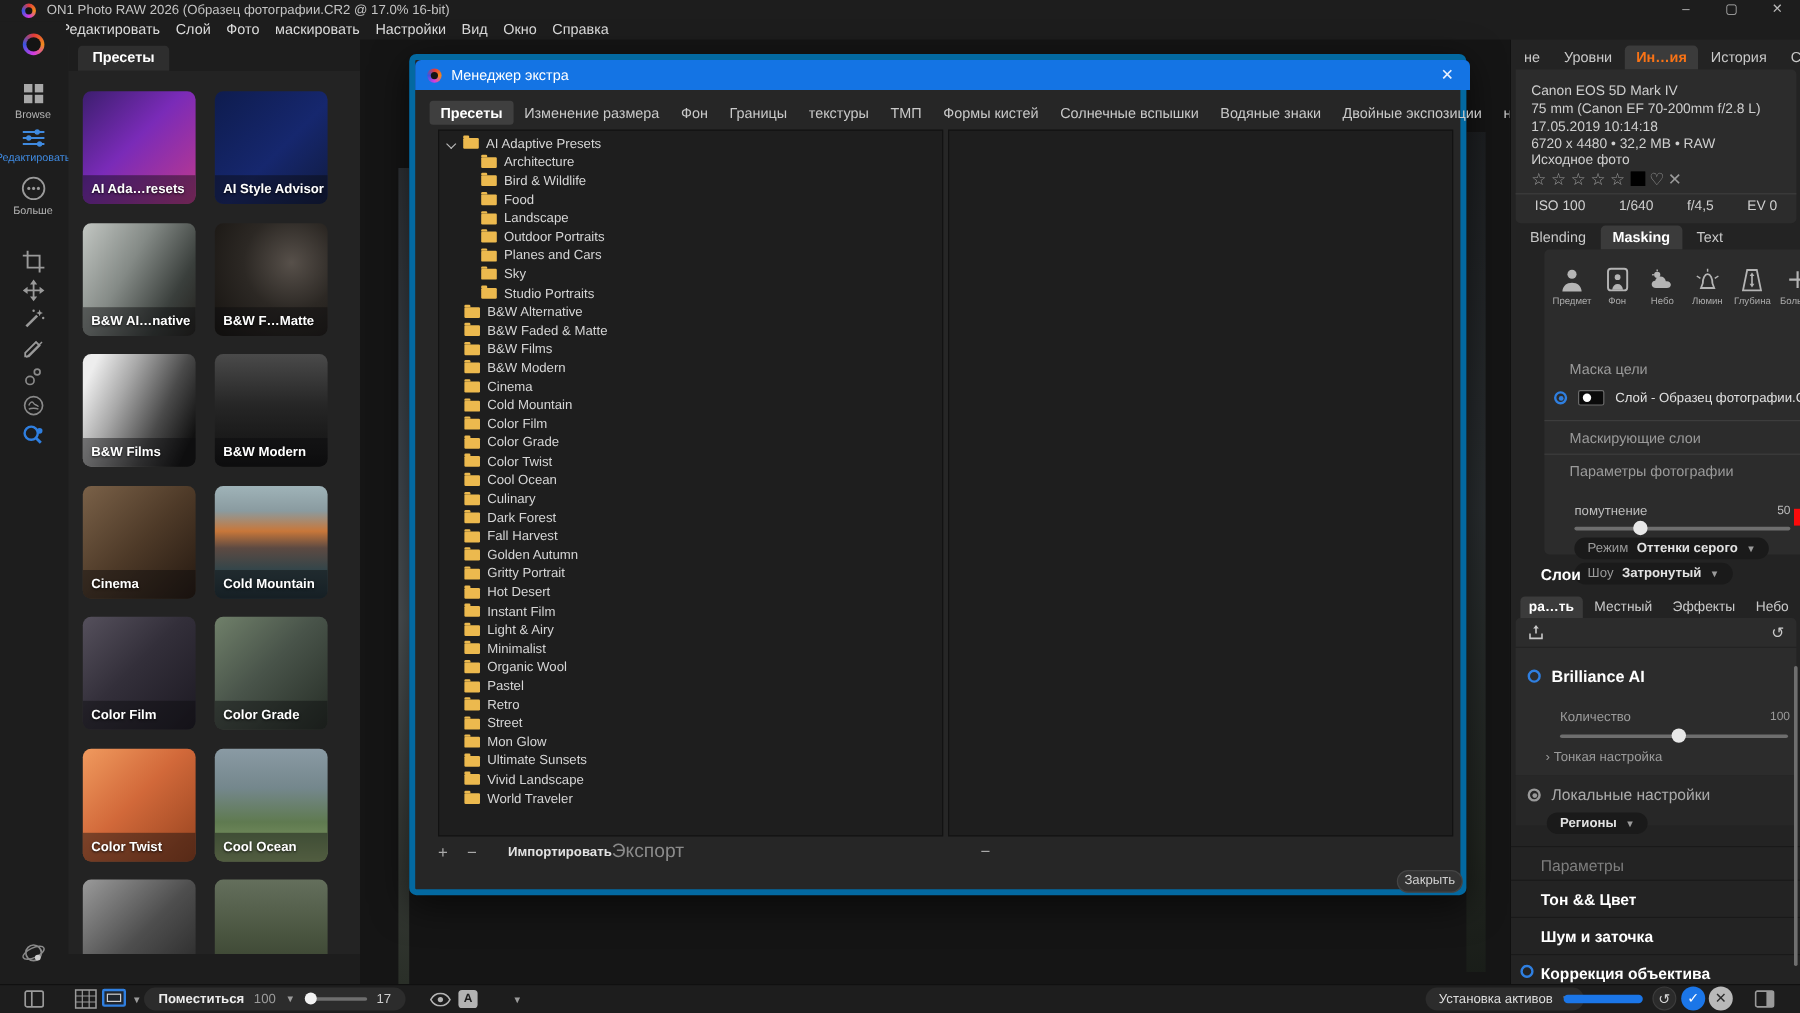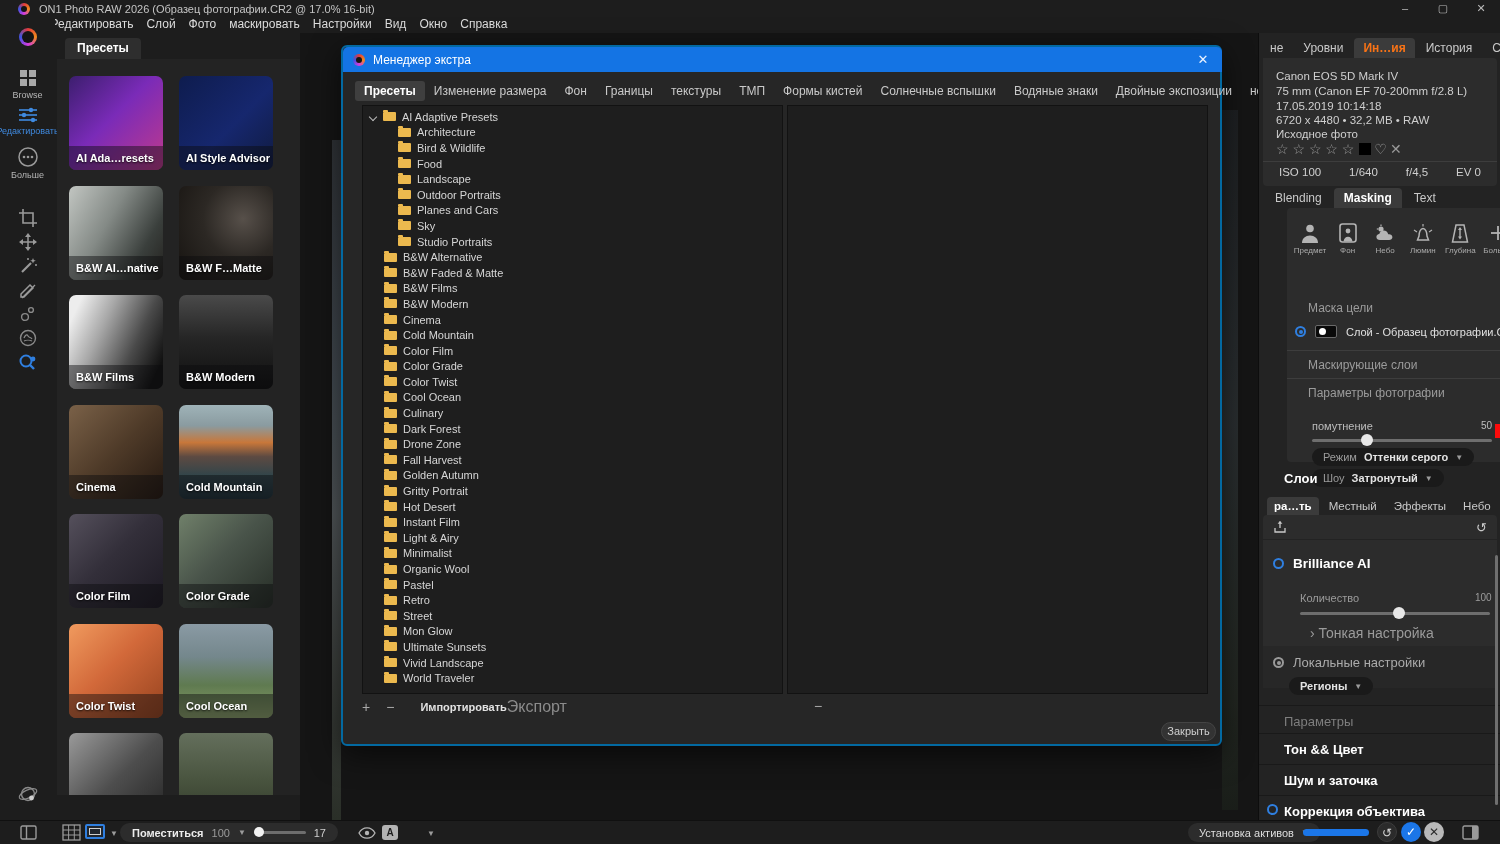--- a/index.html
+++ b/index.html
@@ -40,21 +40,21 @@
 
   
   #canvas { left:300px; top:33px; width:958px; height:787px; background:#151515; }
   #photo-sliver-left { left:332px; top:140px; width:9px; height:680px;
     background:linear-gradient(180deg,#3a3f45 0%,#55606a 35%,#6a7276 55%,#4a4f4a 80%,#333a30 100%); opacity:.7; }
   #photo-sliver-right { left:1222px; top:110px; width:16px; height:700px;
     background:linear-gradient(180deg,#24282c 0%,#3a4246 45%,#2c342a 85%,#1d241c 100%); opacity:.55; }
 
   
   #dialog { left:341px; top:45px; width:881px; height:701px; background:#262626;
-    border:2px solid #0369a1; border-radius:6px; box-shadow:0 8px 30px rgba(0,0,0,.6); }
+    border:5px solid #0369a1; border-radius:6px; box-shadow:0 8px 30px rgba(0,0,0,.6); }
   #dialog-titlebar { position:absolute; left:0; top:0; width:879px; height:25px; background:#1474e4;
     border-radius:5px 5px 0 0; display:flex; align-items:center; }
   #dialog-titlebar .on1-logo { margin-left:10px; }
   #dialog-title { margin-left:8px; font-size:12px; color:#fff; }
   #dialog-close { position:absolute; right:6px; top:0; width:26px; height:25px; text-align:center;
     line-height:25px; color:#eaf2ff; font-size:13px; }
   #dialog-tabs { position:absolute; left:12px; top:33px; width:852px; height:22px; display:flex;
     justify-content:space-between; align-items:center; font-size:12px; color:#c9c9c9; }
   #dialog-tabs .dtab { padding:3px 9px; border-radius:3px; white-space:nowrap; }
   #dialog-tabs .dtab.active { background:#3f3f3f; color:#fff; font-weight:bold; }
@@ -131,21 +131,21 @@
   #layers-tabs .itab { padding:3px 7px; border-radius:4px 4px 0 0; white-space:nowrap; }
   #layers-tabs .itab.active { background:#3b3b3b; color:#fff; font-weight:bold; }
   #layers-toolbar { left:4px; top:482px; width:234px; height:24px; background:#2c2c2c; border-radius:4px 4px 0 0;
     display:flex; align-items:center; justify-content:space-between; padding:0 10px; }
   #undo-icon { color:#c9c9c9; font-size:13px; }
   #brilliance-section { left:4px; top:507px; width:234px; height:106px; background:#2c2c2c; }
   #brilliance-row { position:absolute; left:10px; top:16px; display:flex; align-items:center; gap:9px; }
   #brilliance-title { font-size:13.5px; font-weight:bold; color:#fff; }
   #amount-label { position:absolute; left:37px; top:52px; font-size:11px; color:#9b9b9b; }
   #amount-value { position:absolute; left:212px; top:52px; font-size:10px; color:#9b9b9b; }
-  #fine-row { position:absolute; left:25px; top:85px; font-size:14px; color:#9b9b9b;margin-left:22px; }
+  #fine-row { position:absolute; left:25px; top:85px; font-size:11px; color:#9b9b9b; }
   #local-row { left:4px; top:613px; width:234px; height:42px; background:#272727;text-align:center; }
   #local-inner { position:absolute; left:10px; top:9px; display:flex; align-items:center; gap:9px;
     font-size:13px; color:#ababab; }
   #regions-pill { left:30px; top:644px; height:18px; }
   .rsection { left:0; width:242px; height:30px; border-top:1px solid #191919; }
   .rsection .rtitle { position:absolute; left:25px; top:8px; font-size:13px; font-weight:bold; color:#fff; white-space:nowrap;}
   .rsection .rtitle.dim { color:#7e7e7e; font-weight:normal; }
   #rp-scrollbar { left:236px; top:522px; width:3px; height:250px; background:#6f6f6f; border-radius:2px; }
 
   
@@ -485,24 +485,20 @@
             <div class="tree-row lvl1">
               <span class="folder-icon"></span>
               <span>Culinary</span>
             </div>
 
             <div class="tree-row lvl1">
               <span class="folder-icon"></span>
               <span>Dark Forest</span>
             </div>
 
-            <div class="tree-row lvl1">
-              <span class="folder-icon"></span>
-              <span>Drone Zone</span>
-            </div>
 
             <div class="tree-row lvl1">
               <span class="folder-icon"></span>
               <span>Fall Harvest</span>
             </div>
 
             <div class="tree-row lvl1">
               <span class="folder-icon"></span>
               <span>Golden Autumn</span>
             </div>

